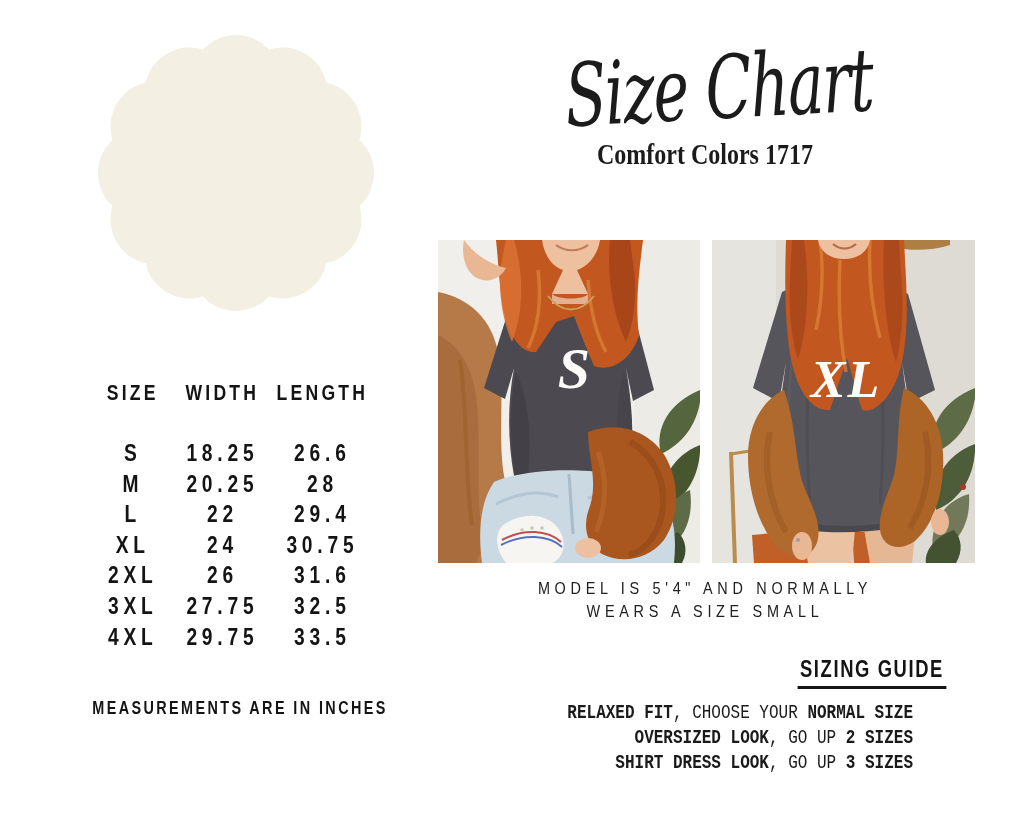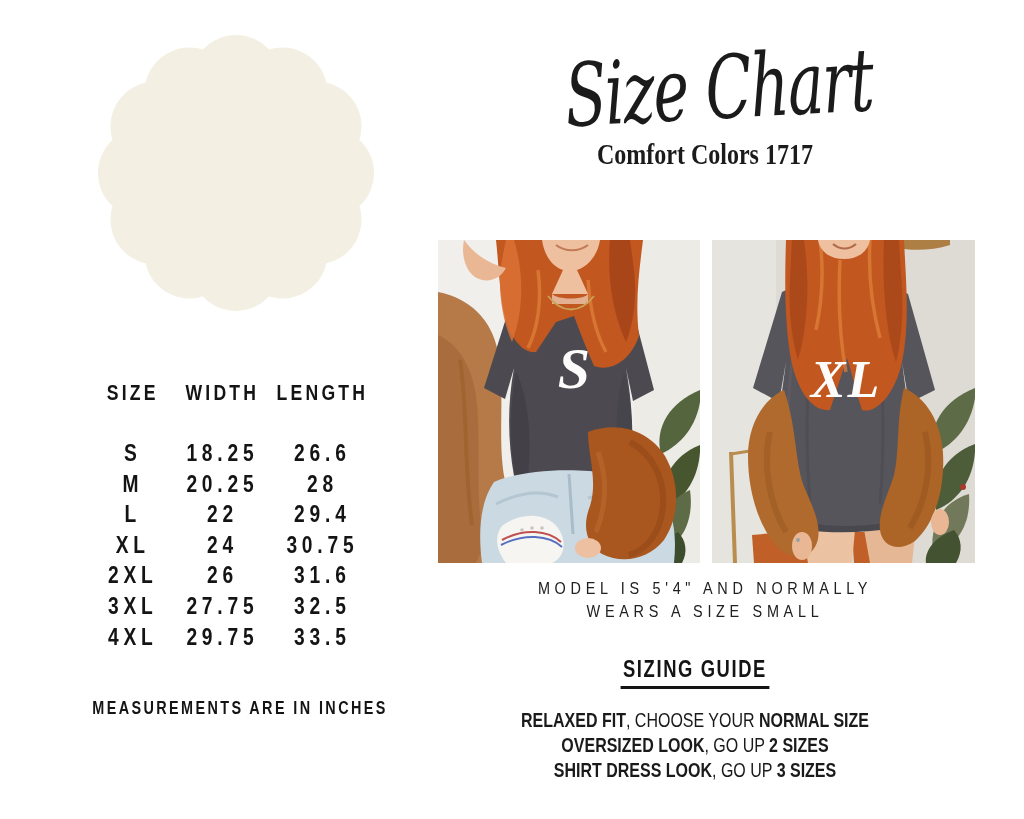--- a/index.html
+++ b/index.html
@@ -46,27 +46,27 @@
   .photo-right{left:712px;width:263px;}
   .photo svg{display:block;}
 
   .caption{left:430px;top:578px;width:550px;text-align:center;}
   .caption-line{
     font-size:17px;font-weight:400;letter-spacing:5.5px;line-height:22.5px;white-space:nowrap;
     display:block;transform:scaleX(.85);transform-origin:center;color:#202020;
   }
 
   
-  .guide{left:435px;top:656px;width:520px;text-align:center;}
+  .guide{left:445px;top:656px;width:520px;text-align:right;}
   .guide-head{
     display:inline-block;font-size:23px;font-weight:700;letter-spacing:2px;white-space:nowrap;
     padding:0 3px 3px 3px;border-bottom:3px solid #141414;
     transform:scaleX(.8);transform-origin:center;
   }
-  .guide-lines{margin-top:19px;}
+  .guide-lines{margin-top:11px;font-family:Liberation Mono, monospace;}
   .guide-line{
     display:block;font-size:20px;line-height:25px;white-space:nowrap;
     transform:scaleX(.8);transform-origin:center;color:#1a1a1a;
   }
   .gb{font-weight:700;}
   .gm{font-weight:400;}
 
   .shirt-letter{
     font-family:"Liberation Serif", serif;font-style:italic;font-weight:700;fill:#fcfcfb;
   }

